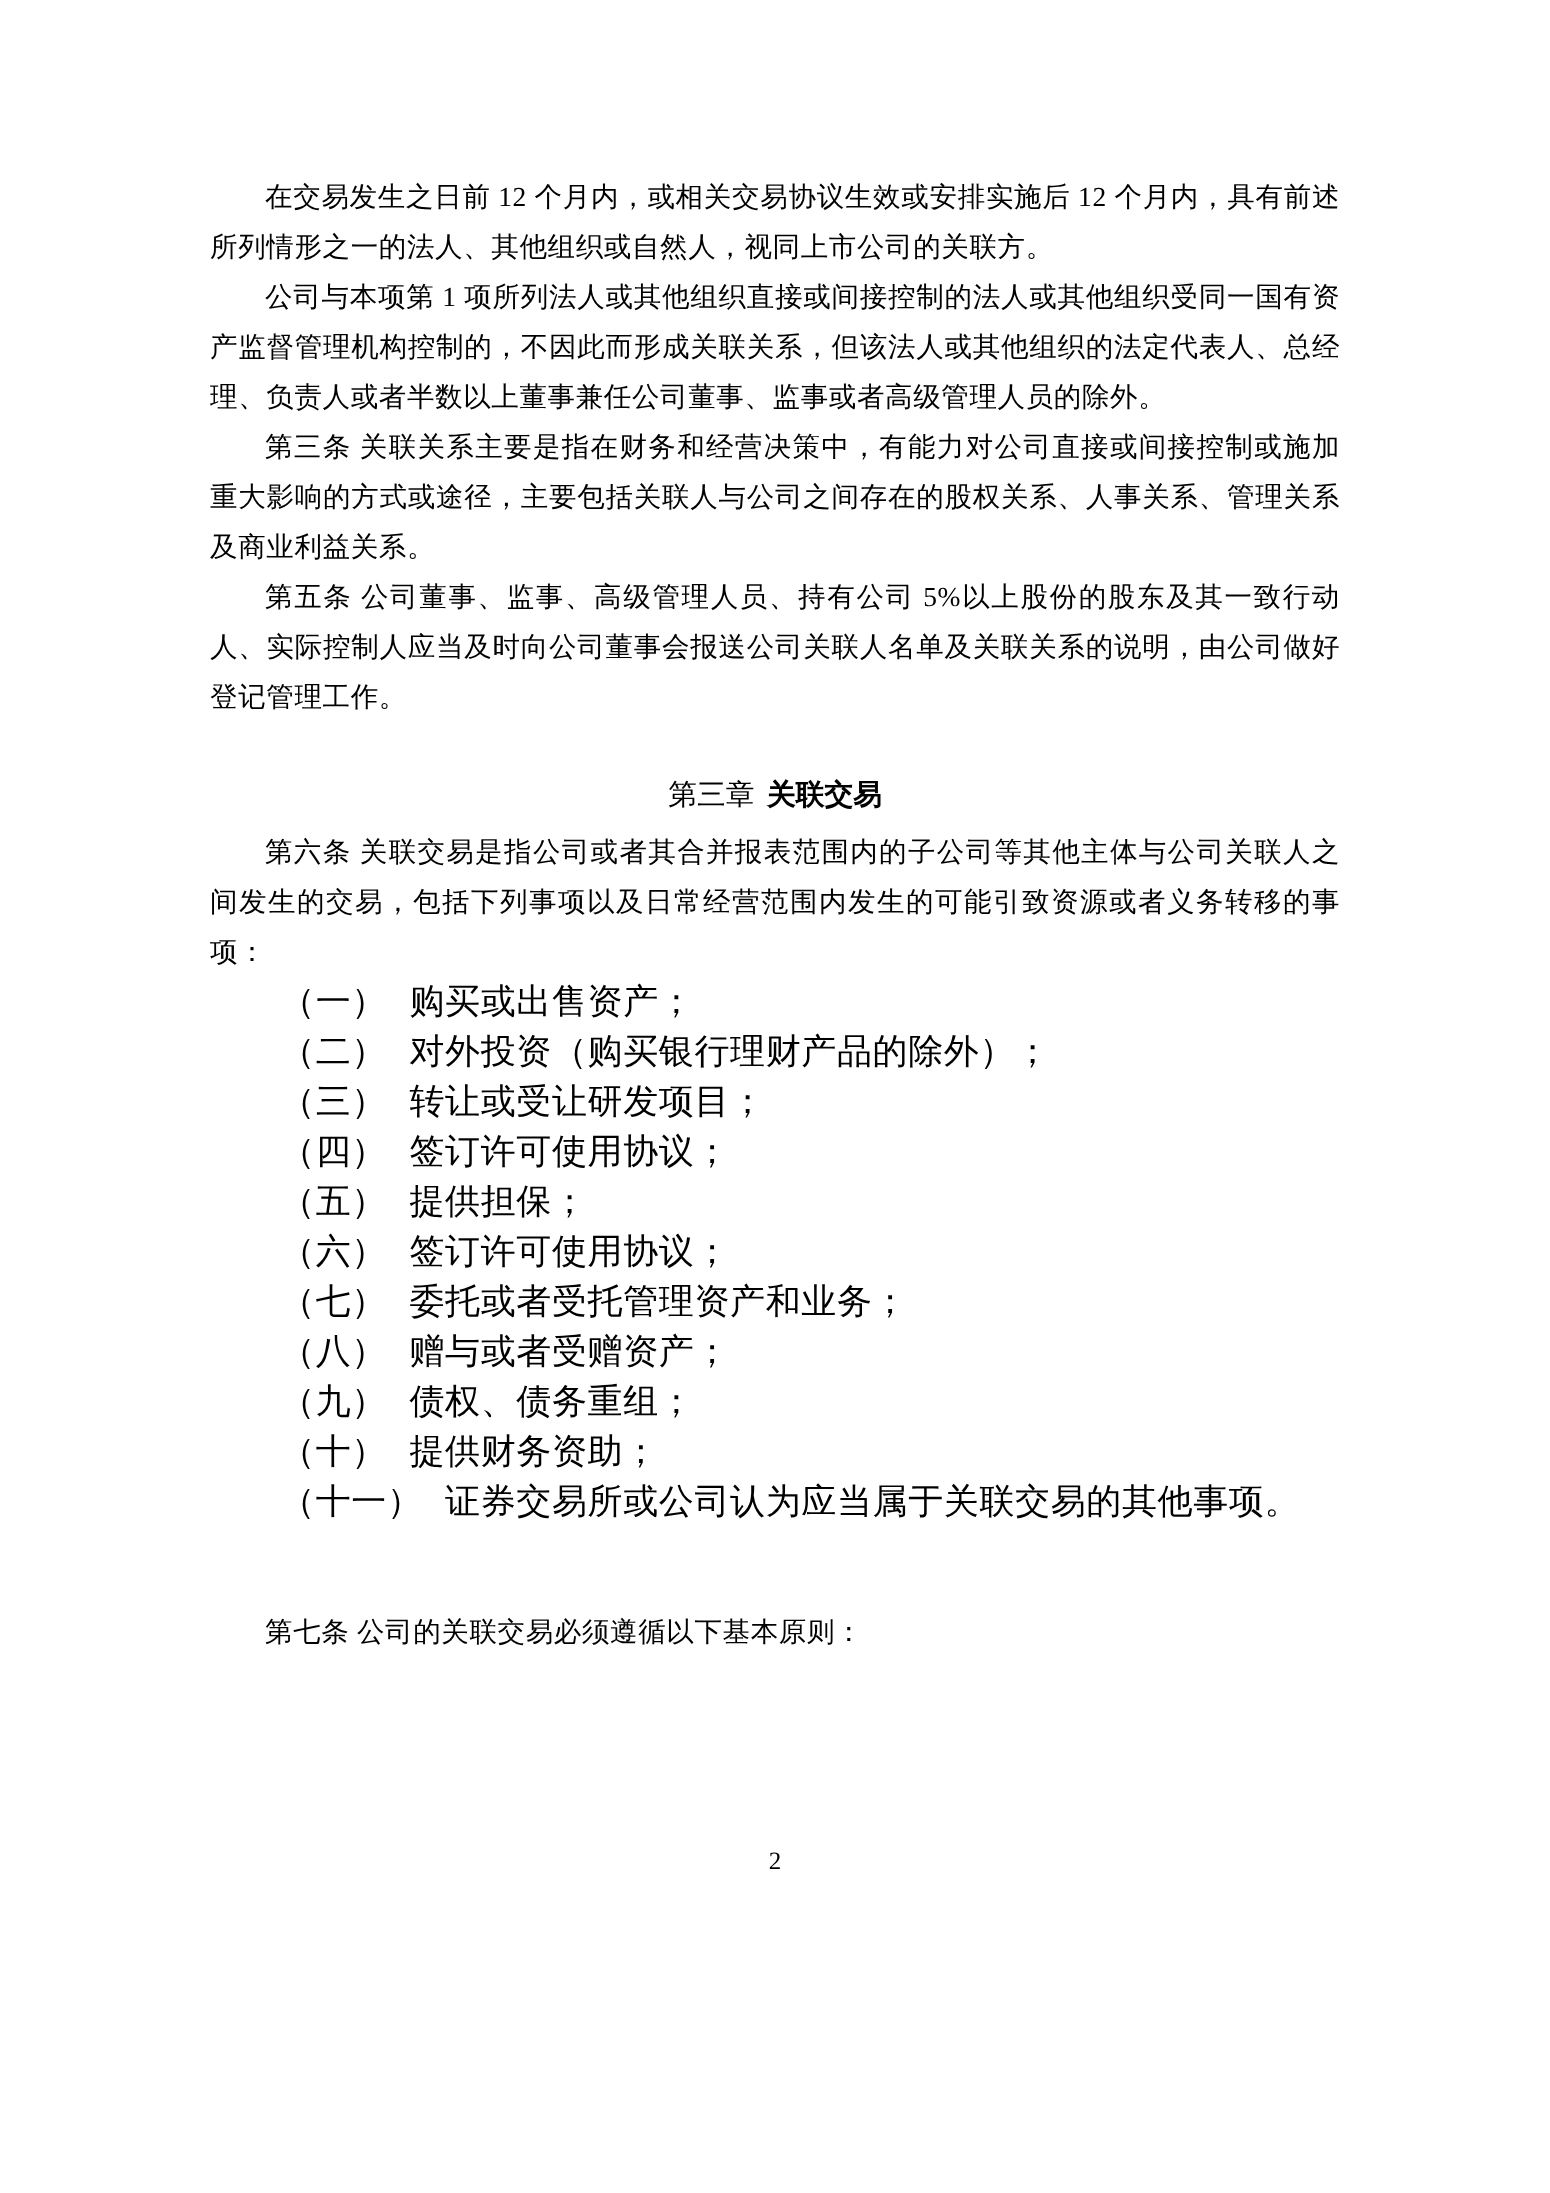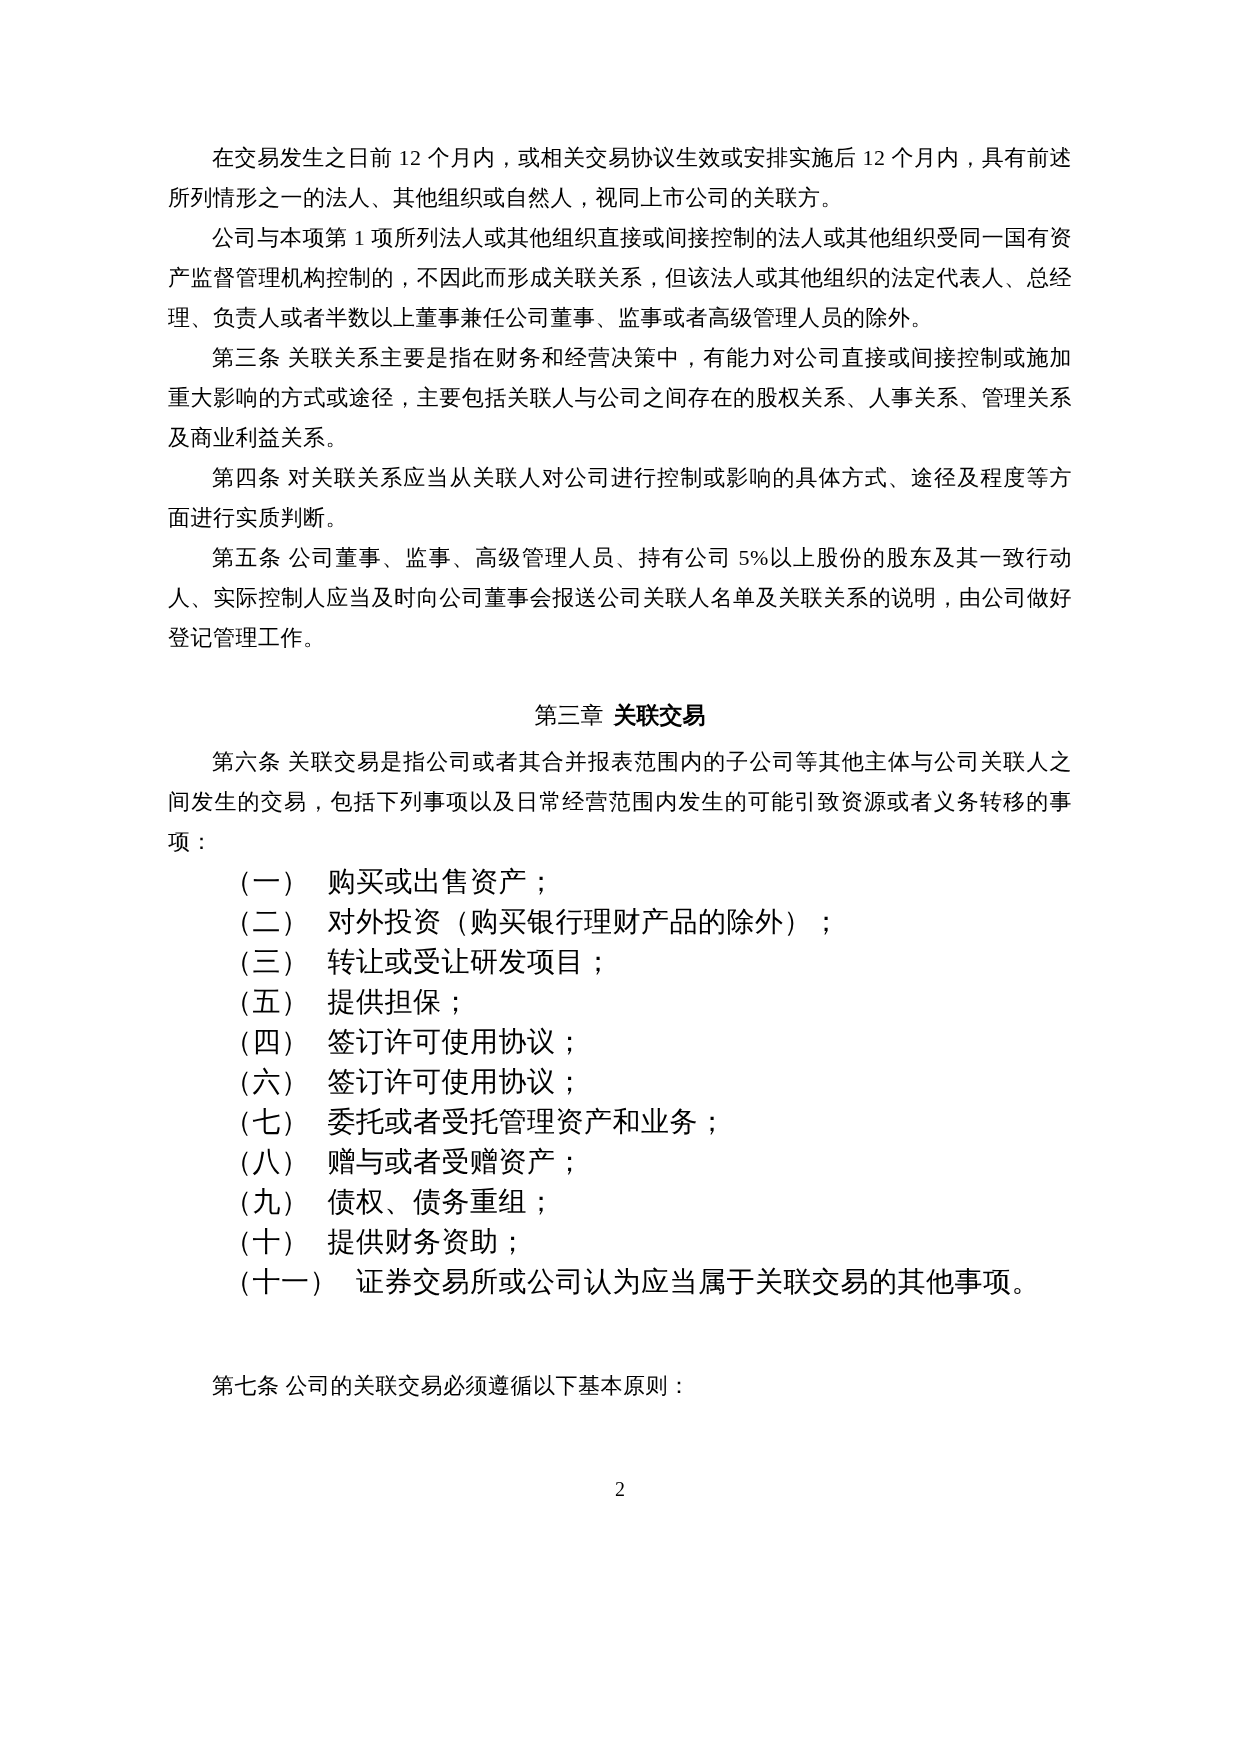--- a/index.html
+++ b/index.html
@@ -66,33 +66,32 @@
   }
 </style>
 </head>
 <body>
 
 <div class="page">
 
   <p class="para">在交易发生之日前 12 个月内，或相关交易协议生效或安排实施后 12 个月内，具有前述所列情形之一的法人、其他组织或自然人，视同上市公司的关联方。</p>
   <p class="para">公司与本项第 1 项所列法人或其他组织直接或间接控制的法人或其他组织受同一国有资产监督管理机构控制的，不因此而形成关联关系，但该法人或其他组织的法定代表人、总经理、负责人或者半数以上董事兼任公司董事、监事或者高级管理人员的除外。</p>
   <p class="para">第三条  关联关系主要是指在财务和经营决策中，有能力对公司直接或间接控制或施加重大影响的方式或途径，主要包括关联人与公司之间存在的股权关系、人事关系、管理关系及商业利益关系。</p>
-  <p class="para">第四条  对关联关系应当从关联人对公司进行控制或影响的具体方式、途径及程度等方面进行实质判断。</p>
   <p class="para">第五条  公司董事、监事、高级管理人员、持有公司 5%以上股份的股东及其一致行动人、实际控制人应当及时向公司董事会报送公司关联人名单及关联关系的说明，由公司做好登记管理工作。</p>
 
   <h2 class="chapter-heading"><span>第三章</span><span class="bold">关联交易</span></h2>
 
   <p class="para">第六条  关联交易是指公司或者其合并报表范围内的子公司等其他主体与公司关联人之间发生的交易，包括下列事项以及日常经营范围内发生的可能引致资源或者义务转移的事项：</p>
 
   <div class="list">
     <div class="list-item"><span class="marker">（一）</span><span>购买或出售资产；</span></div>
     <div class="list-item"><span class="marker">（二）</span><span>对外投资（购买银行理财产品的除外）；</span></div>
     <div class="list-item"><span class="marker">（三）</span><span>转让或受让研发项目；</span></div>
+    <div class="list-item"><span class="marker">（四）</span><span>签订许可使用协议；</span></div>
     <div class="list-item"><span class="marker">（五）</span><span>提供担保；</span></div>
-    <div class="list-item"><span class="marker">（四）</span><span>签订许可使用协议；</span></div>
     <div class="list-item"><span class="marker">（六）</span><span>签订许可使用协议；</span></div>
     <div class="list-item"><span class="marker">（七）</span><span>委托或者受托管理资产和业务；</span></div>
     <div class="list-item"><span class="marker">（八）</span><span>赠与或者受赠资产；</span></div>
     <div class="list-item"><span class="marker">（九）</span><span>债权、债务重组；</span></div>
     <div class="list-item"><span class="marker">（十）</span><span>提供财务资助；</span></div>
     <div class="list-item"><span class="marker">（十一）</span><span>证券交易所或公司认为应当属于关联交易的其他事项。</span></div>
   </div>
 
   <p class="para closing">第七条  公司的关联交易必须遵循以下基本原则：</p>
 

